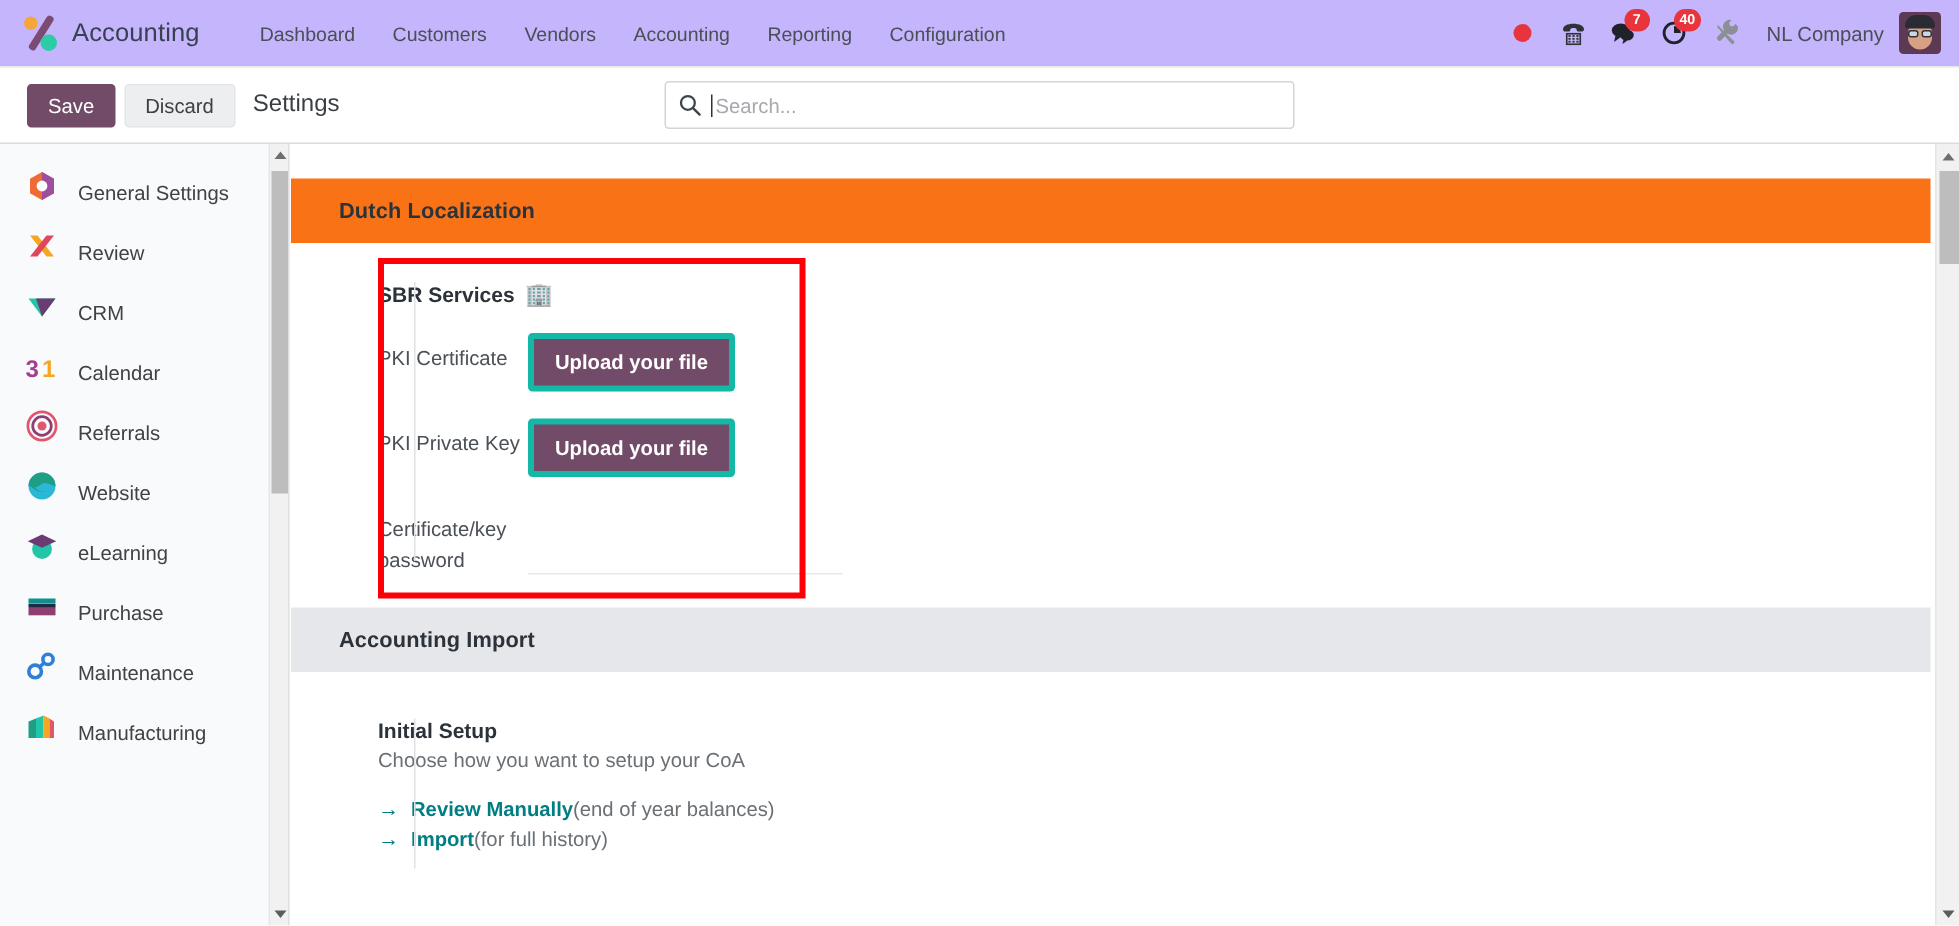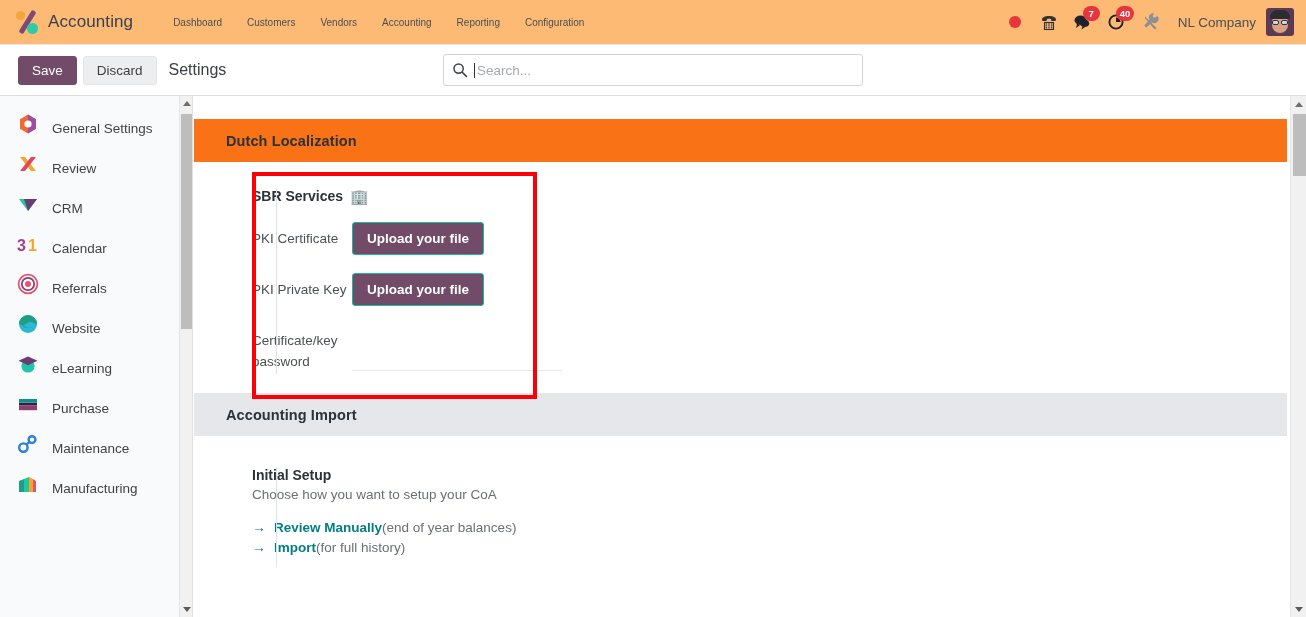--- a/index.html
+++ b/index.html
@@ -8,21 +8,21 @@
     font-family: "Liberation Sans", sans-serif;
     background: #ffffff;
     overflow: hidden;
   }
   body { position: relative; }
 
   
   .navbar {
     position: absolute; top: 0; left: 0;
     width: 1306px; height: 45px;
-    background: #fdba74;
+    background: #c4b5fd;
     border-bottom: 1px solid #e7e7e7;
     display: flex; align-items: center;
   }
   .brand-wrap { display: flex; align-items: center; padding-left: 14px; }
   .brand-logo { width: 26px; height: 26px; position: relative; margin-right: 8px; flex: none; }
   .brand-logo .bar {
     position: absolute; left: 11px; top: 0px;
     width: 5px; height: 26px; background: #7C4B74;
     transform: rotate(32deg); border-radius: 2px;
   }
@@ -32,21 +32,21 @@
   }
   .brand-logo .dot-t {
     position: absolute; left: 13px; top: 14px;
     width: 11px; height: 11px; border-radius: 50%; background: #2DCCA7;
   }
   .brand-name {
     font-size: 17px; color: #374151; letter-spacing: .1px; font-weight: 400;
   }
   .nav-menu { display: flex; align-items: center; margin-left: 28px; gap: 1px; }
   .nav-item {
-    font-size: 10px; color: #4a4f55; padding: 6px 12px;
+    font-size: 13px; color: #4a4f55; padding: 6px 12px;
     cursor: pointer; white-space: nowrap;
   }
 
   .systray { margin-left: auto; display: flex; align-items: center; padding-right: 12px; gap: 0px; }
   .sys-btn {
     position: relative; width: 34px; height: 34px;
     display: flex; align-items: center; justify-content: center;
     cursor: pointer;
   }
   .rec-dot { width: 12px; height: 12px; border-radius: 50%; background: #e8343c; }
@@ -150,21 +150,21 @@
   }
   .blk-title { font-size: 14px; font-weight: 700; color: #2c3239; display: flex; align-items: center; gap: 7px; }
   .bld-icon { font-size: 15px; line-height: 1; }
 
   .field-row { display: flex; align-items: flex-start; margin-top: 18px; }
   .field-label {
     width: 100px; font-size: 13.5px; color: #4b5056; line-height: 21px;
     padding-top: 6px;
   }
   .upload-btn {
-    background: #714b67; color: #ffffff; border: 1px solid #14b8a6;
+    background: #714b67; color: #ffffff; border: 4px solid #14b8a6;
     border-radius: 3px; font-size: 13.5px; font-weight: 700;
     padding: 8px 14px; cursor: pointer; white-space: nowrap;
     font-family: "Liberation Sans", sans-serif;
   }
   .pwd-input {
     width: 210px; border: none; border-bottom: 1px solid #e6e8ea;
     height: 22px; margin-top: 25px; background: transparent; outline: none;
     font-size: 13.5px; color: #3a3f45;
     font-family: "Liberation Sans", sans-serif;
   }

